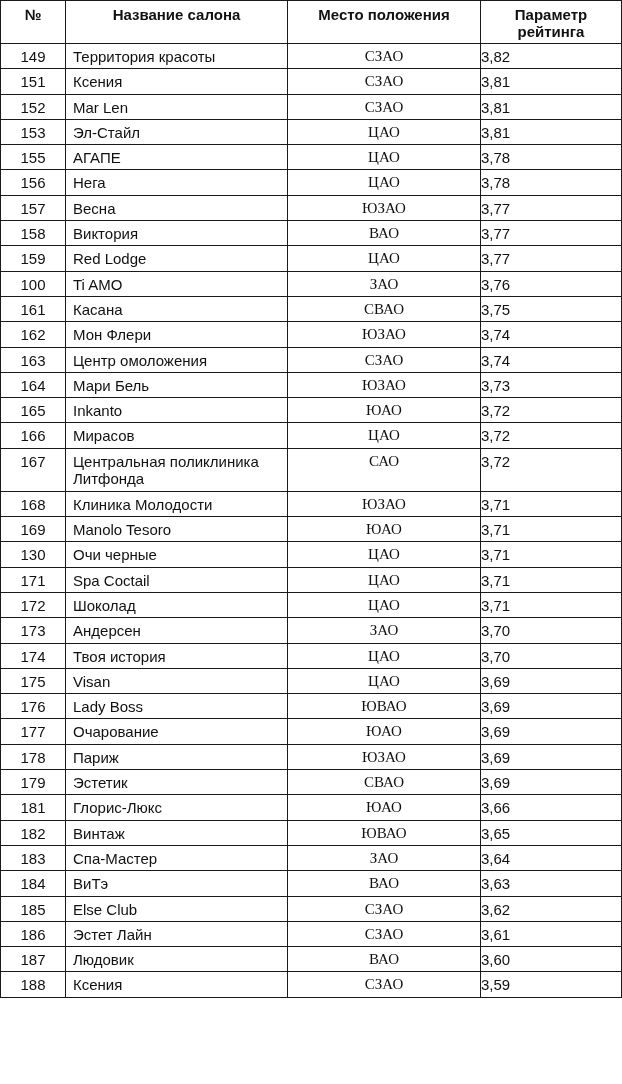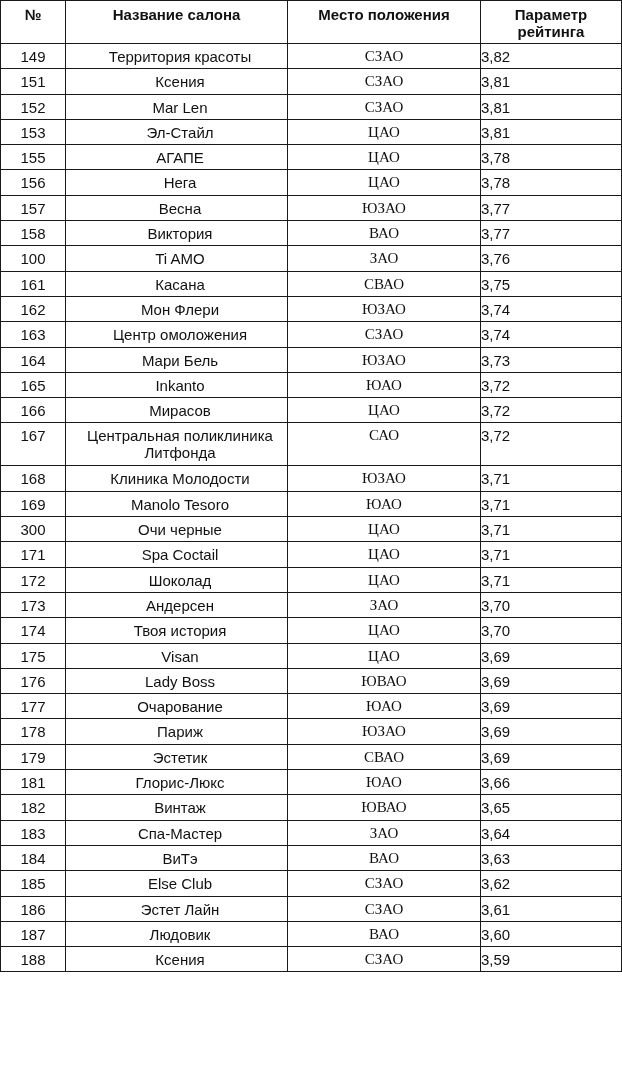--- a/index.html
+++ b/index.html
@@ -32,21 +32,21 @@
       box-sizing: border-box;
     }
     table.salons tbody td {
       height: 25.3px;
       line-height: 17px;
       padding-top: 4px;
       box-sizing: border-box;
     }
     table.salons tbody tr.tall td { height: 43px; }
     td.num { text-align: center; }
-    td.name { padding-left: 7px !important; text-align: center; }
+    td.name { padding-left: 7px !important; text-align: left; }
     td.loc { text-align: center; font-family: Liberation Serif, serif; }
     td.rate { text-align: left; }
   </style>
 </head>
 <body>
 
 <table class="salons">
   <colgroup>
     <col class="c-num">
       <col class="c-name">
@@ -107,20 +107,26 @@
         <td class="loc">ЮЗАО</td>
         <td class="rate">3,77</td>
       </tr>
       <tr>
         <td class="num">158</td>
         <td class="name">Виктория</td>
         <td class="loc">ВАО</td>
         <td class="rate">3,77</td>
       </tr>
       <tr>
+        <td class="num">159</td>
+        <td class="name">Red Lodge</td>
+        <td class="loc">ЦАО</td>
+        <td class="rate">3,77</td>
+      </tr>
+      <tr>
         <td class="num">100</td>
         <td class="name">Ti AMO</td>
         <td class="loc">ЗАО</td>
         <td class="rate">3,76</td>
       </tr>
       <tr>
         <td class="num">161</td>
         <td class="name">Касана</td>
         <td class="loc">СВАО</td>
         <td class="rate">3,75</td>
@@ -167,21 +173,21 @@
         <td class="loc">ЮЗАО</td>
         <td class="rate">3,71</td>
       </tr>
       <tr>
         <td class="num">169</td>
         <td class="name">Manolo Tesoro</td>
         <td class="loc">ЮАО</td>
         <td class="rate">3,71</td>
       </tr>
       <tr>
-        <td class="num">300</td>
+        <td class="num">130</td>
         <td class="name">Очи черные</td>
         <td class="loc">ЦАО</td>
         <td class="rate">3,71</td>
       </tr>
       <tr>
         <td class="num">171</td>
         <td class="name">Spa Coctail</td>
         <td class="loc">ЦАО</td>
         <td class="rate">3,71</td>
       </tr>

